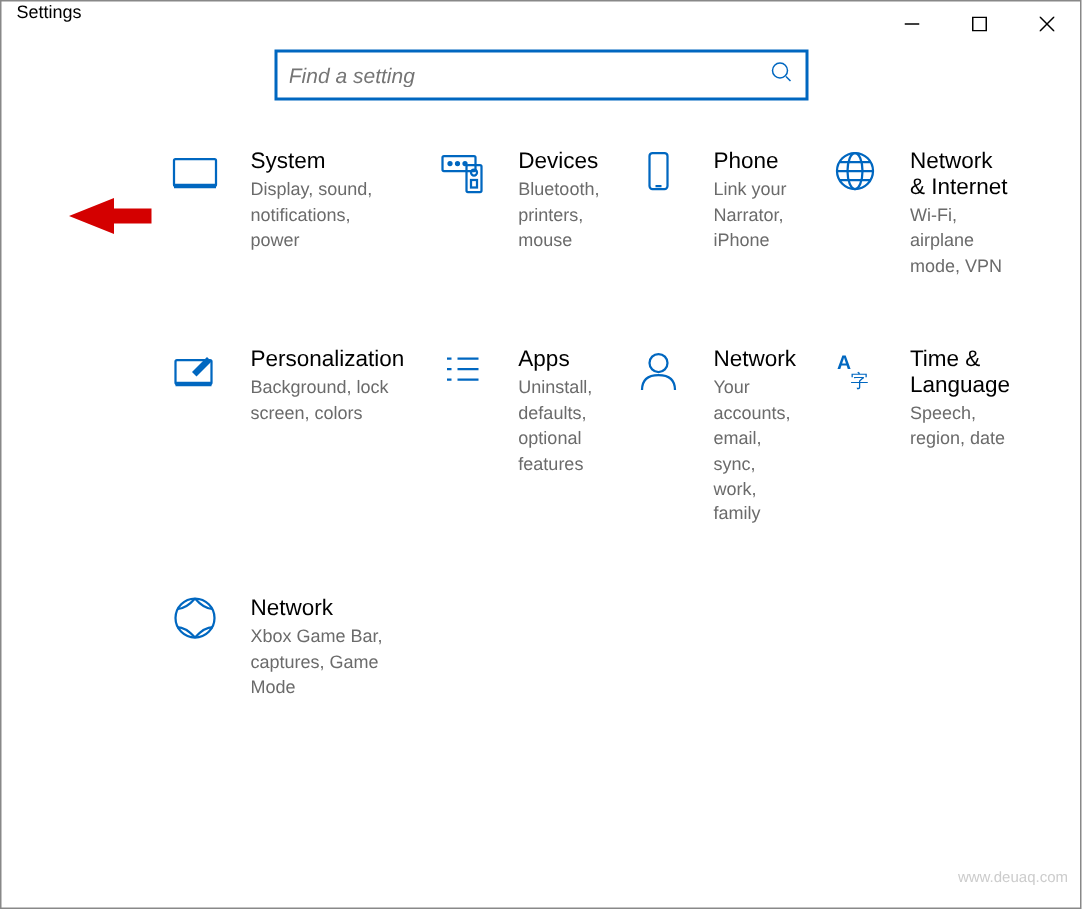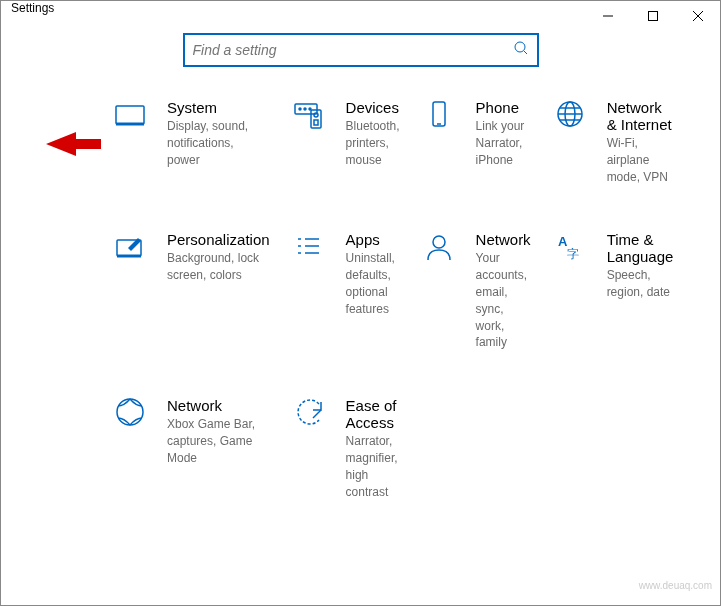--- a/index.html
+++ b/index.html
@@ -277,29 +277,16 @@
           <circle cx="18" cy="16" r="13"></circle>
           <path d="M 18 3 Q 12 10 6 10 M 18 3 Q 24 10 30 10 M 18 29 Q 12 22 6 22 M 18 29 Q 24 22 30 22"></path>
         </svg>
     </span>
     <div class="cat-text">
       <div class="cat-title">Network</div>
       <div class="cat-desc">Xbox Game Bar, captures, Game Mode</div>
     </div>
   </div>
 
-  <div class="category">
-    <span class="cat-icon">
-      <svg width="36" height="36" viewBox="0 0 36 36">
-          <path d="M 28 8 A 12 12 0 1 0 28 24" stroke-dasharray="3 2"></path>
-          <polyline points="22,14 30,14 30,6"></polyline>
-          <line x1="30" y1="14" x2="22" y2="22"></line>
-        </svg>
-    </span>
-    <div class="cat-text">
-      <div class="cat-title">Ease of Access</div>
-      <div class="cat-desc">Narrator, magnifier, high contrast</div>
-    </div>
-  </div>
 
 </div>
 
 <div class="watermark">www.deuaq.com</div>
 
 </body></html>

